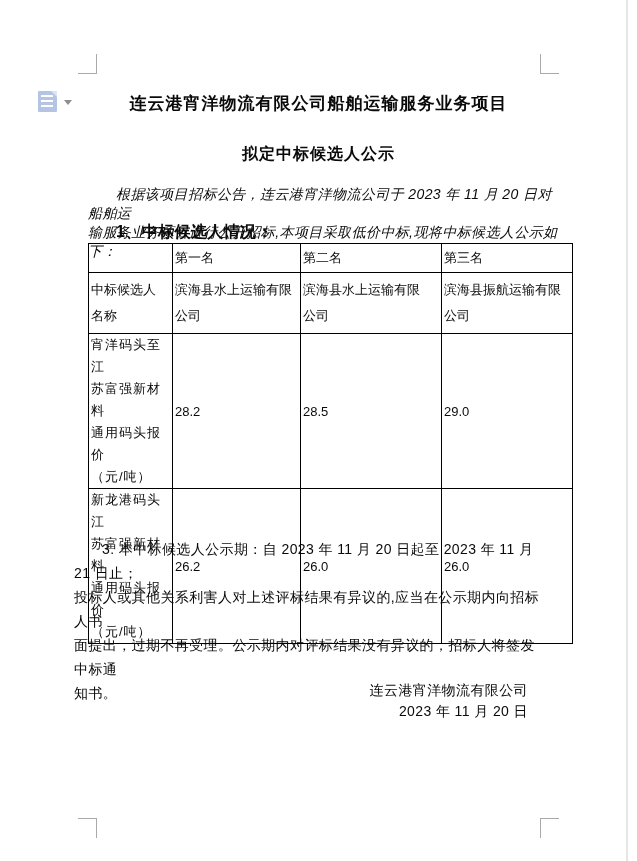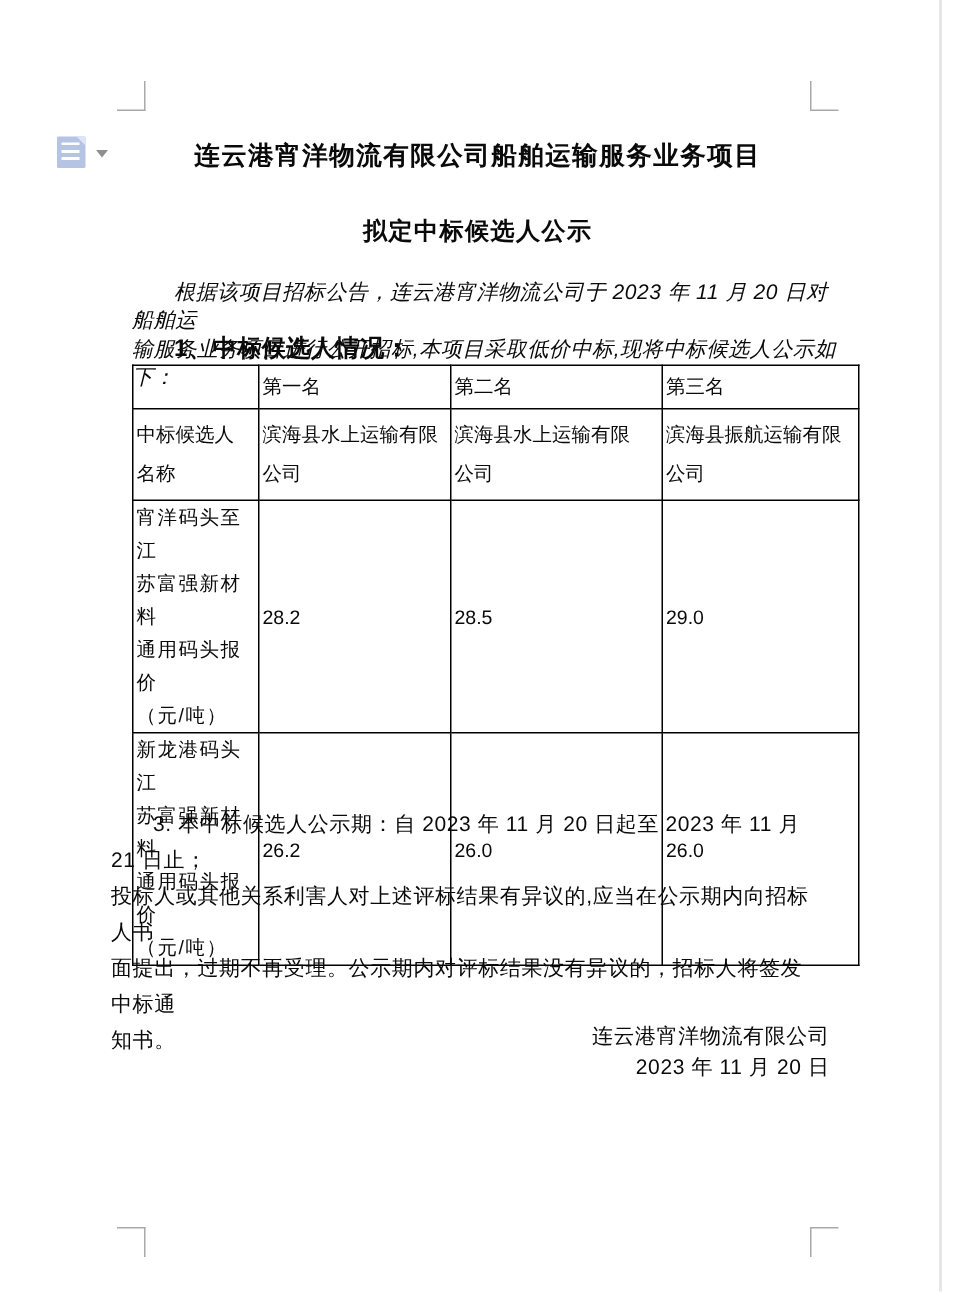--- a/index.html
+++ b/index.html
@@ -47,21 +47,21 @@
   tr.r-names{height:61px;}
   tr.r-names td{line-height:26px;}
   tr.r-price1{height:90px;margin-left:48px;}
   tr.r-price2{height:86px;}
   td.lbl{ text-align:left;padding-left:4px;line-height:22px;letter-spacing:1px;}
   td.num{font-family:"Liberation Sans","DejaVu Sans",sans-serif;}
 
   .item2{position:absolute;left:88px;top:513px;width:470px;font-size:14px;letter-spacing:0.4px;padding-left:28px;box-sizing:border-box;}
   .para3{position:absolute;left:74px;top:537px;width:470px;text-indent:2em;line-height:24px;}
   .phones{position:absolute;left:88px;top:632px;width:470px;line-height:19px;}
-  .sig{position:absolute;left:101px;top:680px;width:452px;text-align:right;line-height:21px;}
+  .sig{position:absolute;left:76px;top:680px;width:452px;text-align:right;line-height:21px;}
 </style>
 </head>
 <body>
 
 <div class="page">
 
   <div class="page-edge-right"></div>
 
   <div class="crop tl"></div>
   <div class="crop tr"></div>

